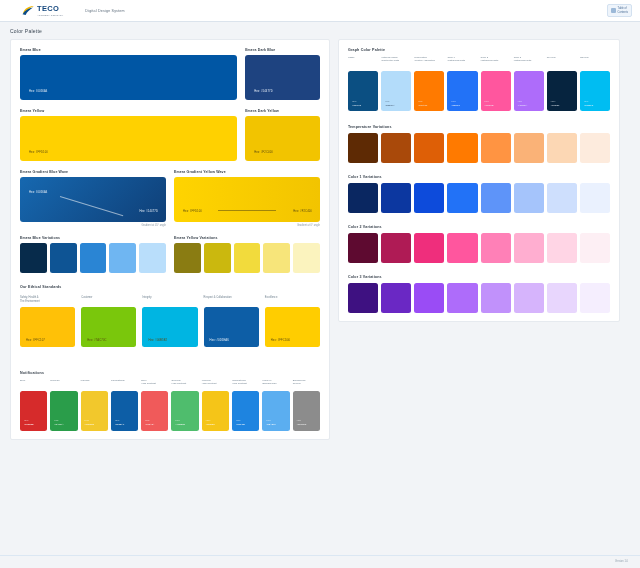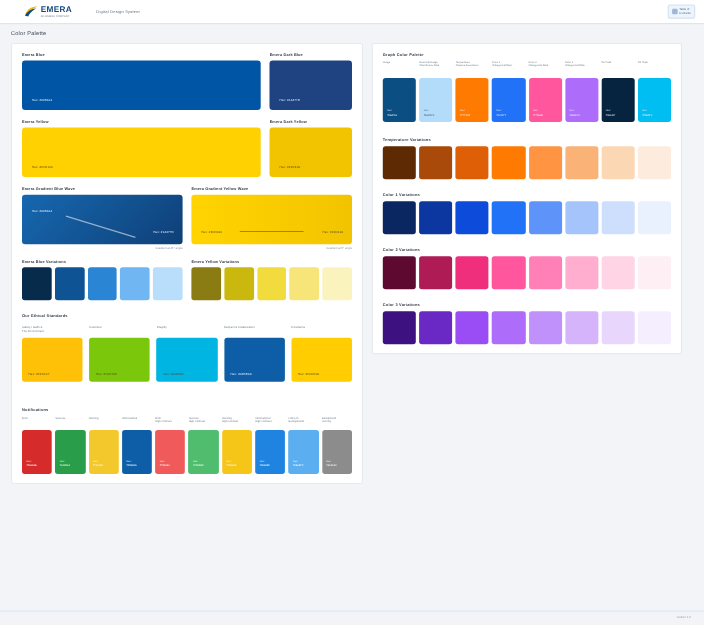--- a/index.html
+++ b/index.html
@@ -121,21 +121,21 @@
 
   <div class="topbar">
     <div class="logo-wrap">
       <span class="logo-mark">
         <svg width="13" height="11" viewBox="0 0 13 11">
           <path d="M1 8 C3 3, 7 1, 12 1 C8 2.5, 5 5, 3.5 9 Z" fill="#F2B705"></path>
           <path d="M0.5 9.2 C3 5.5, 6.5 3.2, 11 2.6 C7.5 4.8, 5 7, 3.6 10 Z" fill="#0A4C8A"></path>
         </svg>
       </span>
       <span class="logo-text">
-        <span class="logo-name">EMERA</span>
+        <span class="logo-name">TECO</span>
         <span class="logo-sub">AN EMERA COMPANY</span>
       </span>
     </div>
     <div class="topbar-title">Digital Design System</div>
     <div class="topbar-spacer"></div>
     <div class="topbar-btn">
       <span class="bicon"></span>
       <span class="topbar-btn-labels">
         <span class="topbar-btn-l1">Table of</span>
         <span class="topbar-btn-l2">Contents</span>

